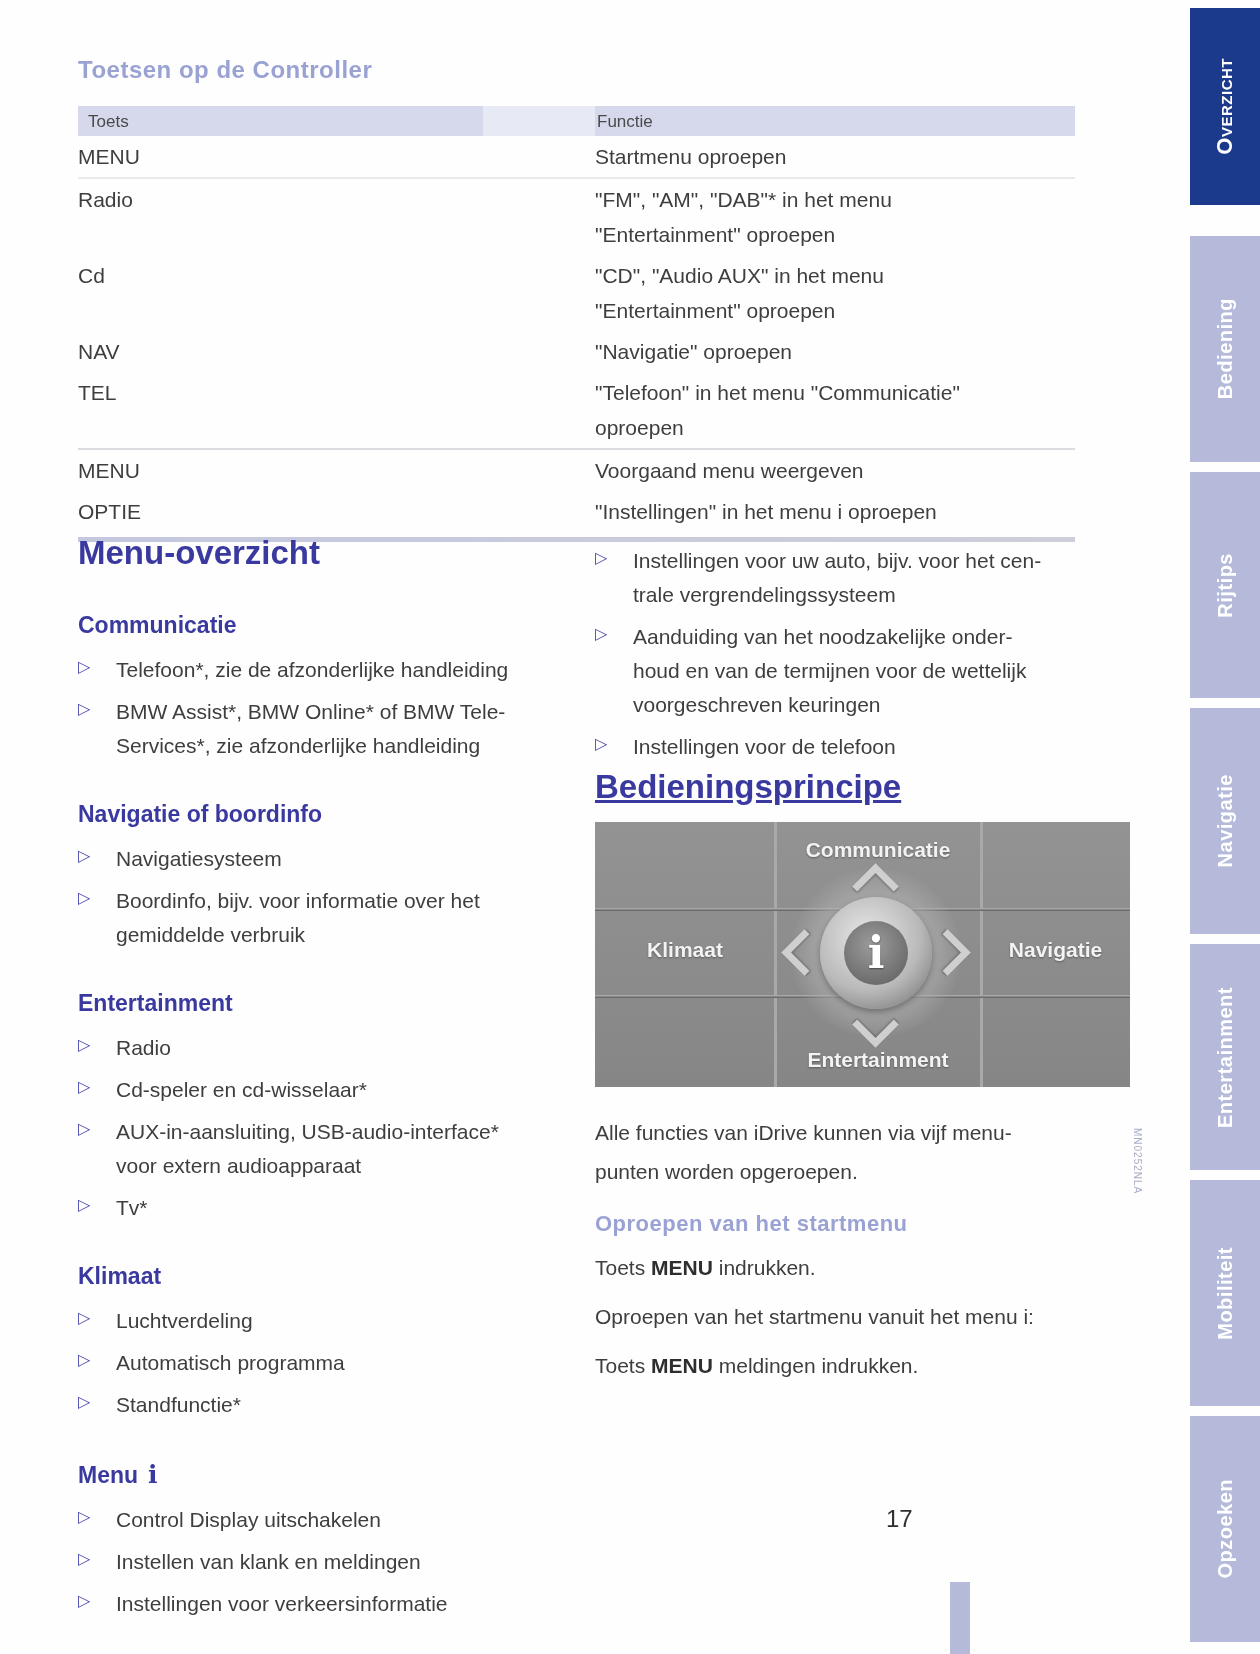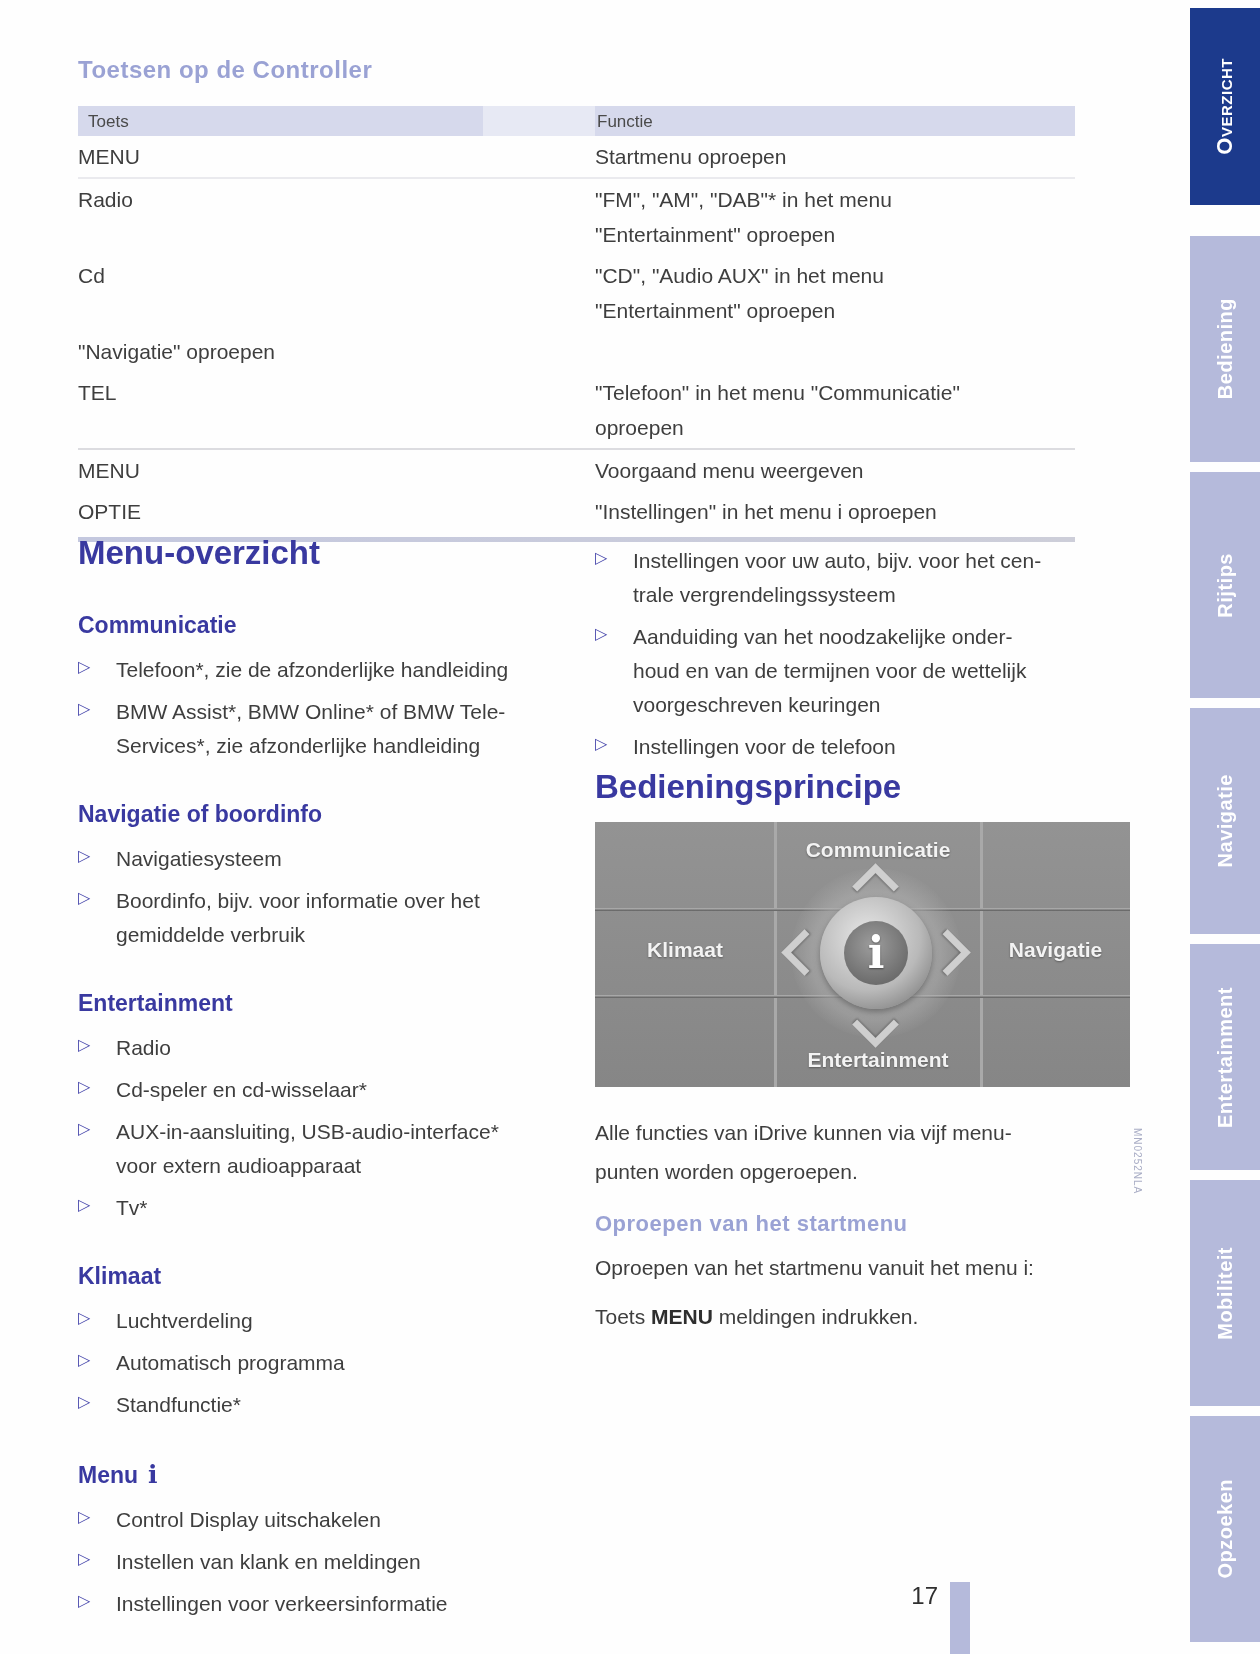--- a/index.html
+++ b/index.html
@@ -37,21 +37,21 @@
   .col-right { position:absolute; left:595px; top:540px; width:535px; }
   h1.big { font-size:33px; font-weight:bold; color:#3939a0; margin:0; }
   .subhead { font-size:23px; font-weight:bold; color:#3939a0; margin:34px 0 10px 0; }
   .subhead.first { margin-top:40px; }
   .menu-i { font-family:"DejaVu Serif", serif; font-weight:bold; font-size:25px; margin-left:10px; color:#3939a0;}
   .item { display:flex; padding:4px 0; }
   .bullet { width:38px; flex-shrink:0; color:#4848ac; font-size:16px; padding-top:4px; }
   .item-text { font-size:21px; line-height:34px; color:#3e3e3e; }
 
   
-  .op-title { margin-top:42px; }
+  .op-title { margin-top:42px;text-decoration:underline; }
   .op-sub { margin:32px 0 14px 0; }
   .caption { font-size:21px; line-height:39px; margin-top:26px; }
   .call-head { font-size:22px; font-weight:bold; letter-spacing:0.5px; color:#9aa2d4; margin-top:20px; }
   .tline { font-size:21px; line-height:37px; margin-top:12px; }
   .tline b { color:#2e2e2e; }
 
   
   .screen { position:relative; width:535px; height:265px; margin-top:16px;
             background:linear-gradient(#939393,#868686); }
   .vline { position:absolute; top:0; bottom:0; width:3px; background:#a9a9a9; }
@@ -89,22 +89,22 @@
   .tab.inactive { background:#b5badb; }
   .t0 { top:8px;    height:197px; }
   .t1 { top:236px;  height:226px; }
   .t2 { top:472px;  height:226px; }
   .t3 { top:708px;  height:226px; }
   .t4 { top:944px;  height:226px; }
   .t5 { top:1180px; height:226px; }
   .t6 { top:1416px; height:226px; }
 
   
-  .page-num { position:absolute; left:886px; top:1582px; width:52px;
-              text-align:right; font-size:24px; color:#2f2f2f; }
+  .page-num { position:absolute; left:886px; top:1505px; width:52px;
+              font-size:24px; color:#2f2f2f; }
   .footer-bar { position:absolute; left:950px; top:1582px; width:20px; height:72px;
                 background:#b5badb; }
 </style>
 </head>
 <body>
 
 <div class="table-title">Toetsen op de Controller</div>
 
 <div class="key-table">
   <div class="thead">
@@ -121,20 +121,21 @@
     <div class="tkey">Radio</div>
     <div class="tfunc pre">"FM", "AM", "DAB"* in het menu
 "Entertainment" oproepen</div>
   </div>
   <div class="trow">
     <div class="tkey">Cd</div>
     <div class="tfunc pre">"CD", "Audio AUX" in het menu
 "Entertainment" oproepen</div>
   </div>
   <div class="trow">
+    <div class="tkey">NAV</div>
     <div class="tfunc pre">"Navigatie" oproepen</div>
   </div>
   <div class="trow">
     <div class="tkey">TEL</div>
     <div class="tfunc pre">"Telefoon" in het menu "Communicatie"
 oproepen</div>
   </div>
   <div class="trow sep-t">
     <div class="tkey">MENU</div>
     <div class="tfunc pre">Voorgaand menu weergeven</div>
@@ -259,20 +260,21 @@
     <div class="ring"></div>
     <div class="inner">
       <span>i</span>
     </div>
   </div>
 
   <div class="caption pre">Alle functies van iDrive kunnen via vijf menu-
 punten worden opgeroepen.</div>
 
   <div class="call-head">Oproepen van het startmenu</div>
+  <div class="tline"><span>Toets </span><b>MENU</b><span> indrukken.</span></div>
   <div class="tline">Oproepen van het startmenu vanuit het menu i:</div>
   <div class="tline"><span>Toets </span><b>MENU</b><span> meldingen indrukken.</span></div>
 </div>
 
 <div class="watermark">MN0252NLA</div>
 
 <div class="tab active t0">
   <span>Overzicht</span>
 </div>
 <div class="tab inactive t1">

